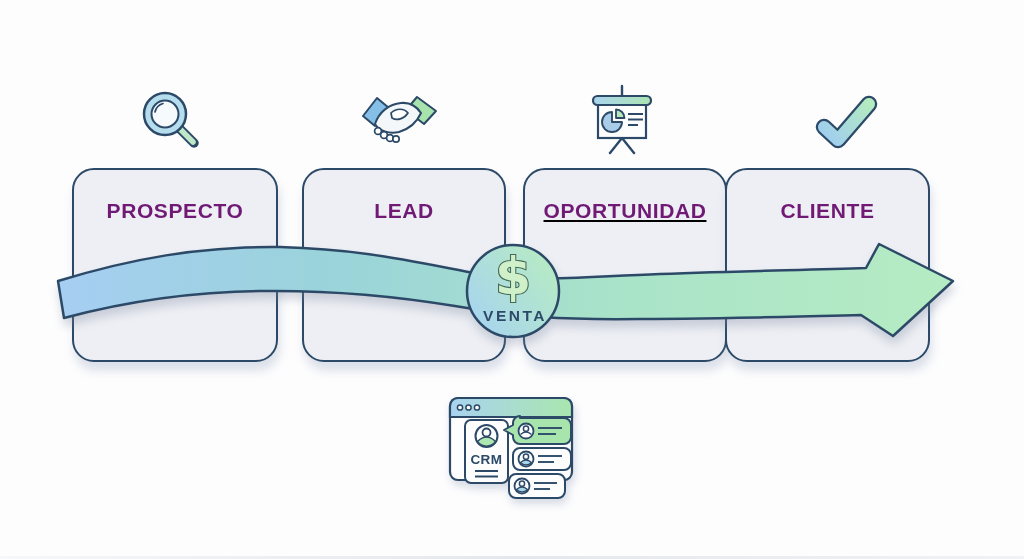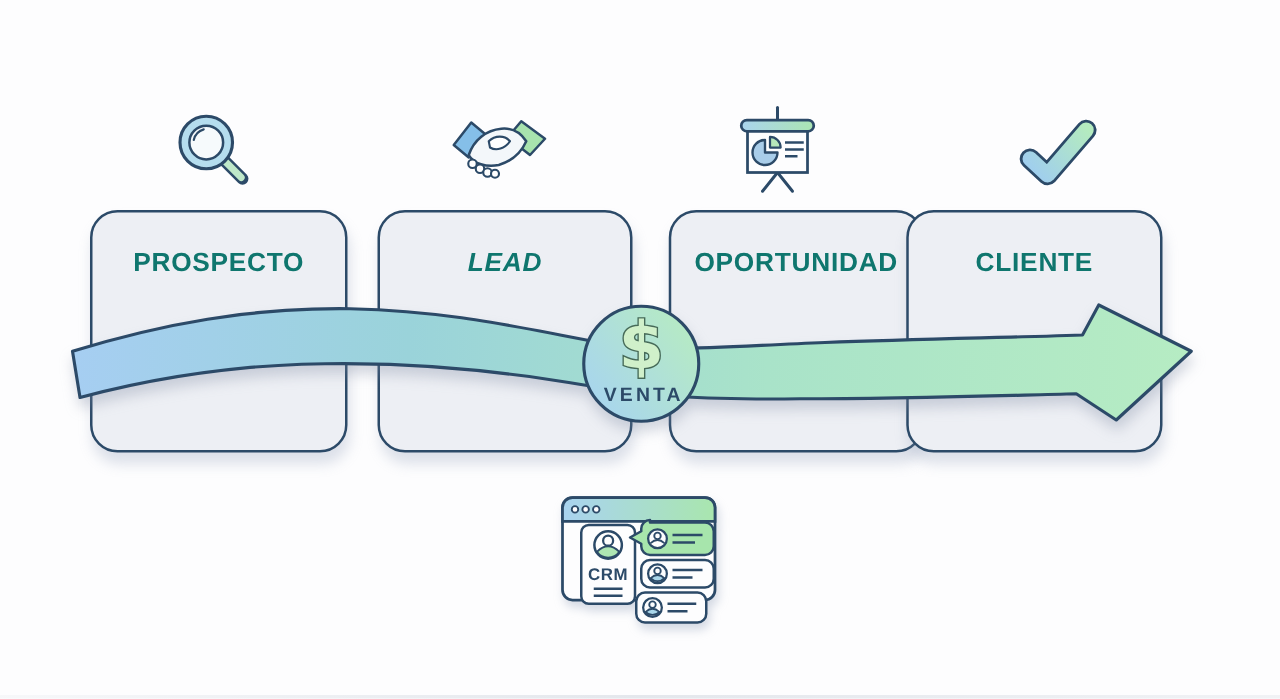--- a/index.html
+++ b/index.html
@@ -11,39 +11,39 @@
   .stage{
     position:absolute;top:168px;height:190px;
     background:#edeff4;
     border:2.5px solid #2c4a68;
     border-radius:22px;
     box-shadow:2px 9px 10px rgba(145,160,185,0.30);
     z-index:1;
   }
   .stage-label{
     display:block;text-align:center;margin-top:29px;
-    font-size:21px;font-weight:bold;color:#0f766e;letter-spacing:0.6px;
+    font-size:21px;font-weight:bold;color:#701a75;letter-spacing:0.6px;
   }
   .overlay{position:absolute;left:0;top:0;z-index:2;pointer-events:none;}
   .icon-layer{position:absolute;z-index:3;pointer-events:none;}
   .bottom-edge{
     position:absolute;left:0;right:0;bottom:0;height:3px;z-index:0;
     background:linear-gradient(to right,rgba(190,198,210,0.10),rgba(190,198,210,0.40),rgba(190,198,210,0.20));
   }
 </style>
 </head>
 <body>
 
 <div class="stage" style="left:72px;width:202px;">
   <span class="stage-label">PROSPECTO</span>
 </div>
-<div class="stage" style="left:302px;width:200px;font-style:italic;">
+<div class="stage" style="left:302px;width:200px;">
   <span class="stage-label">LEAD</span>
 </div>
-<div class="stage" style="left:535px;width:200px;">
+<div class="stage" style="left:523px;width:200px;text-decoration:underline;">
   <span class="stage-label">OPORTUNIDAD</span>
 </div>
 <div class="stage" style="left:725px;width:201px;">
   <span class="stage-label">CLIENTE</span>
 </div>
 
 <svg class="overlay" width="1024" height="559" viewBox="0 0 1024 559">
   <defs>
     <linearGradient id="gradBand" gradientUnits="userSpaceOnUse" x1="58" y1="290" x2="955" y2="290">
       <stop offset="0" stop-color="#a6cef2"></stop>

